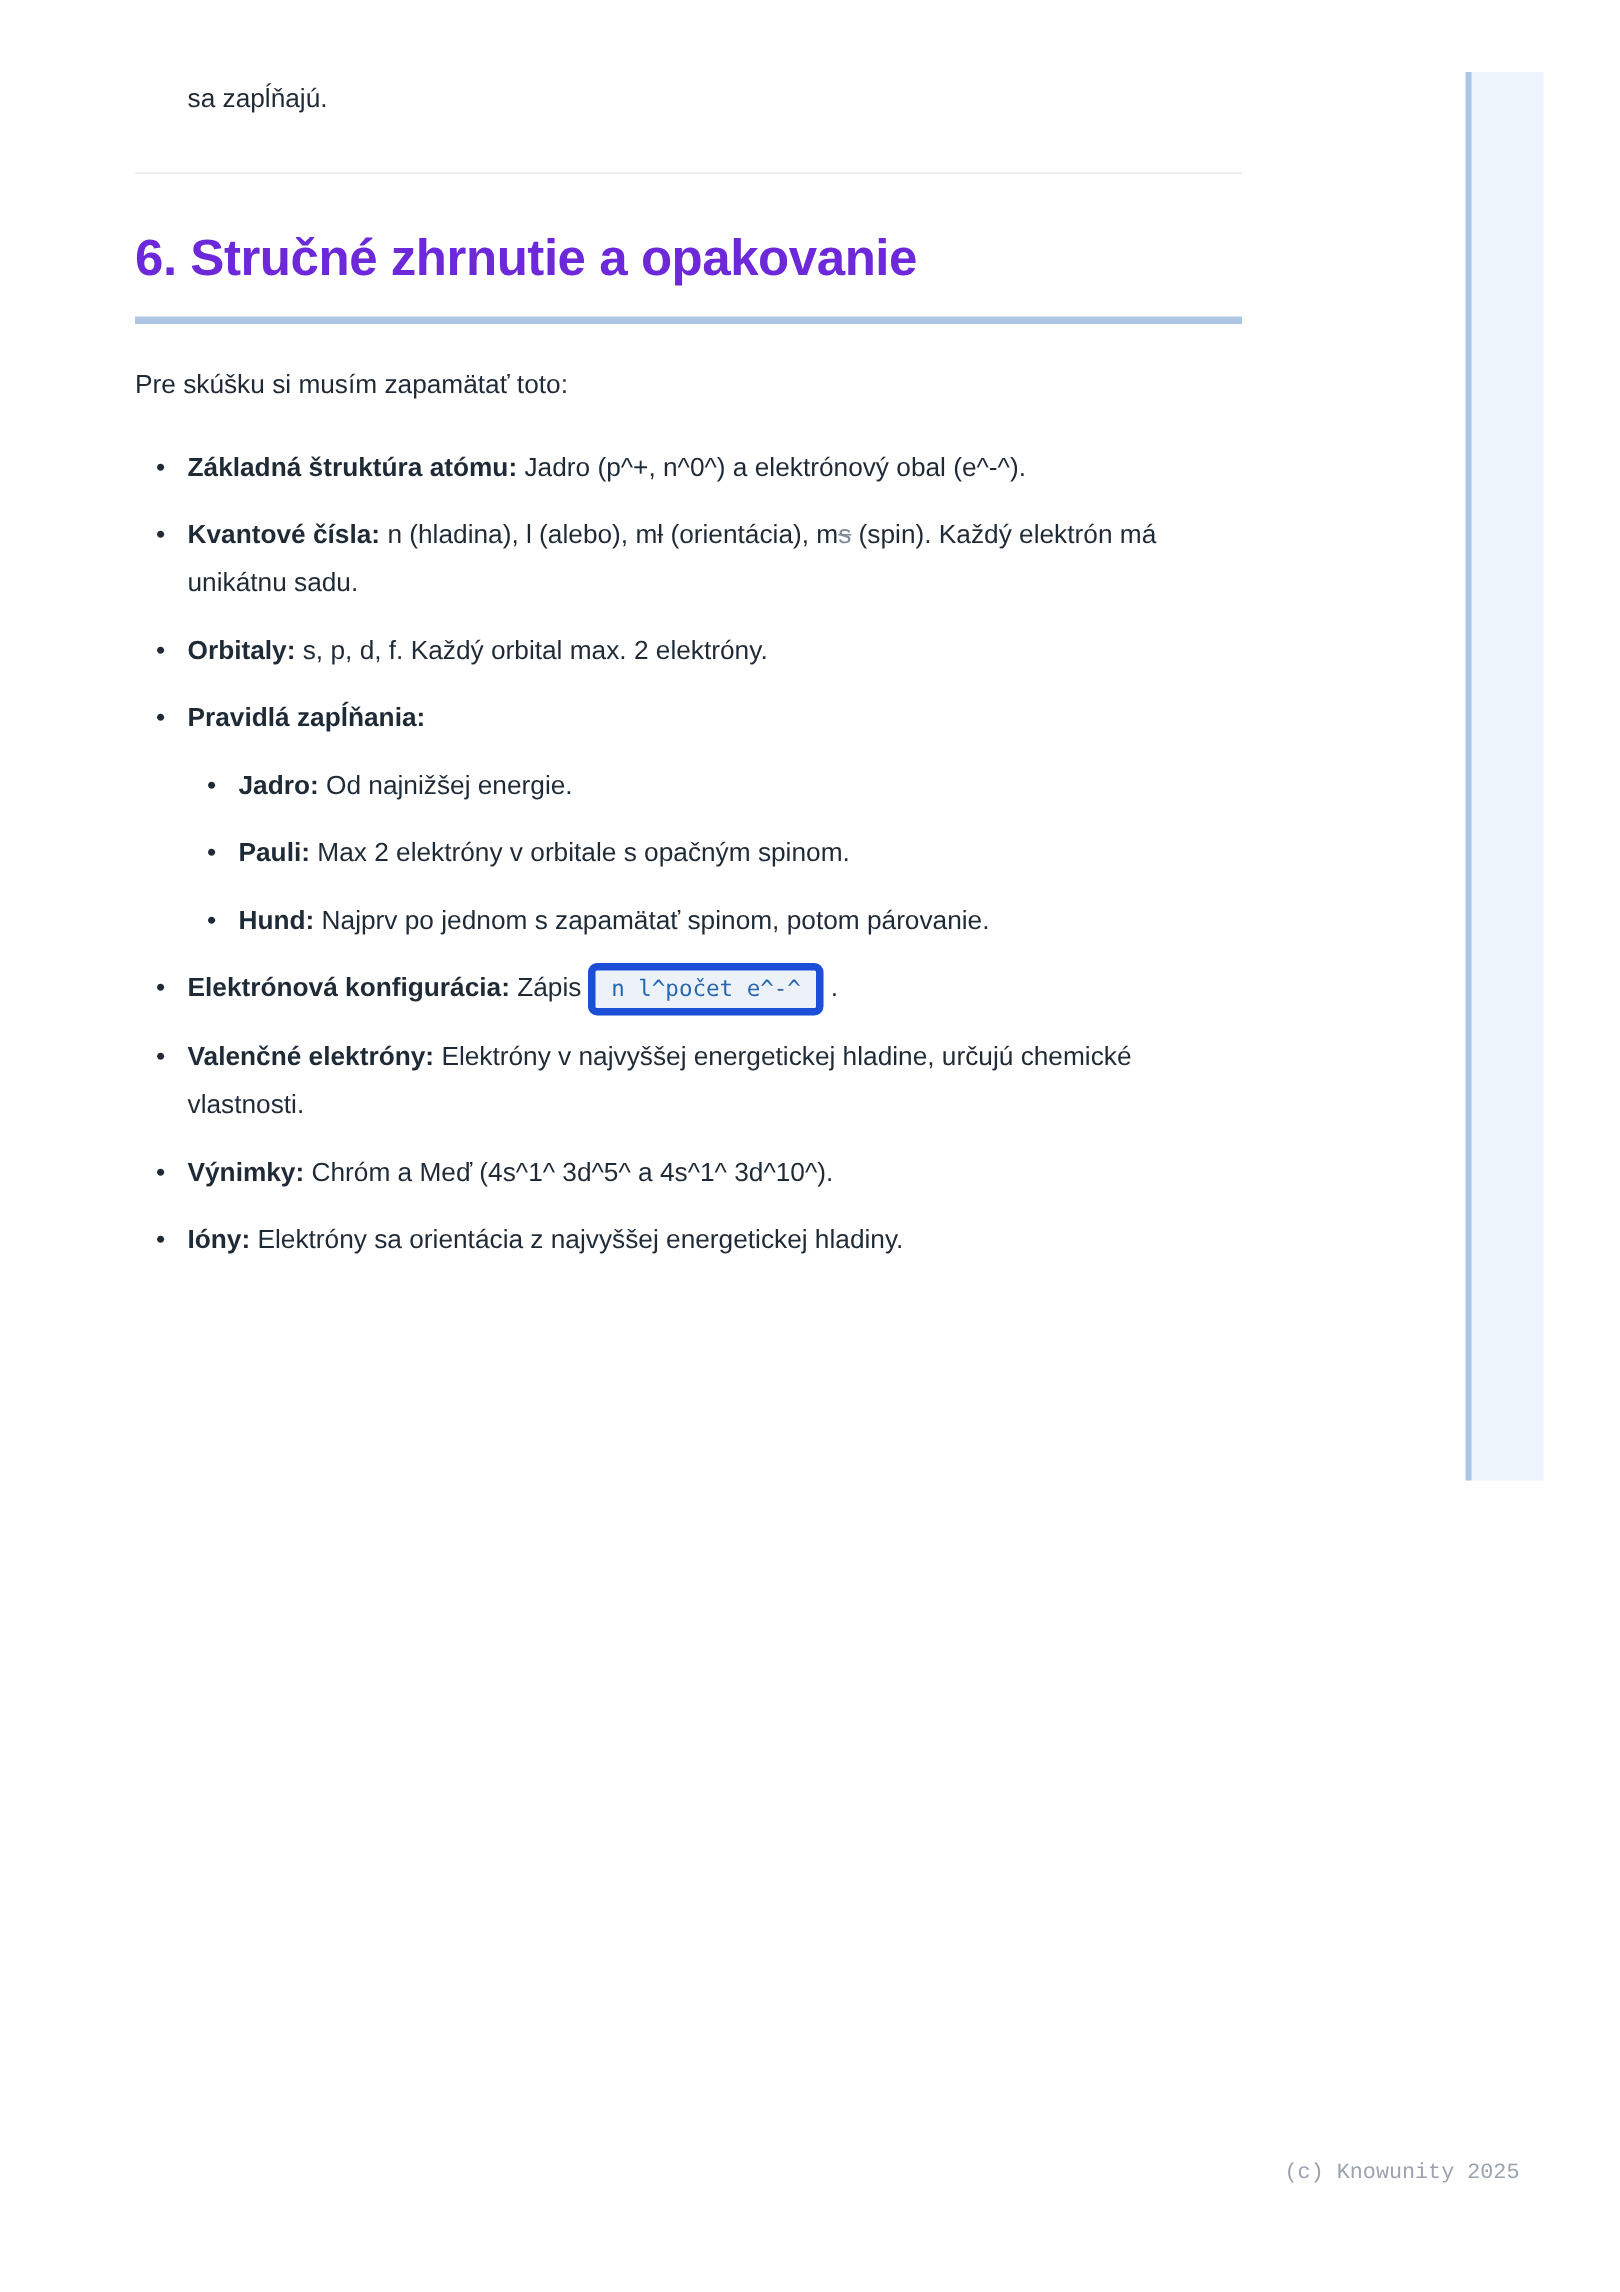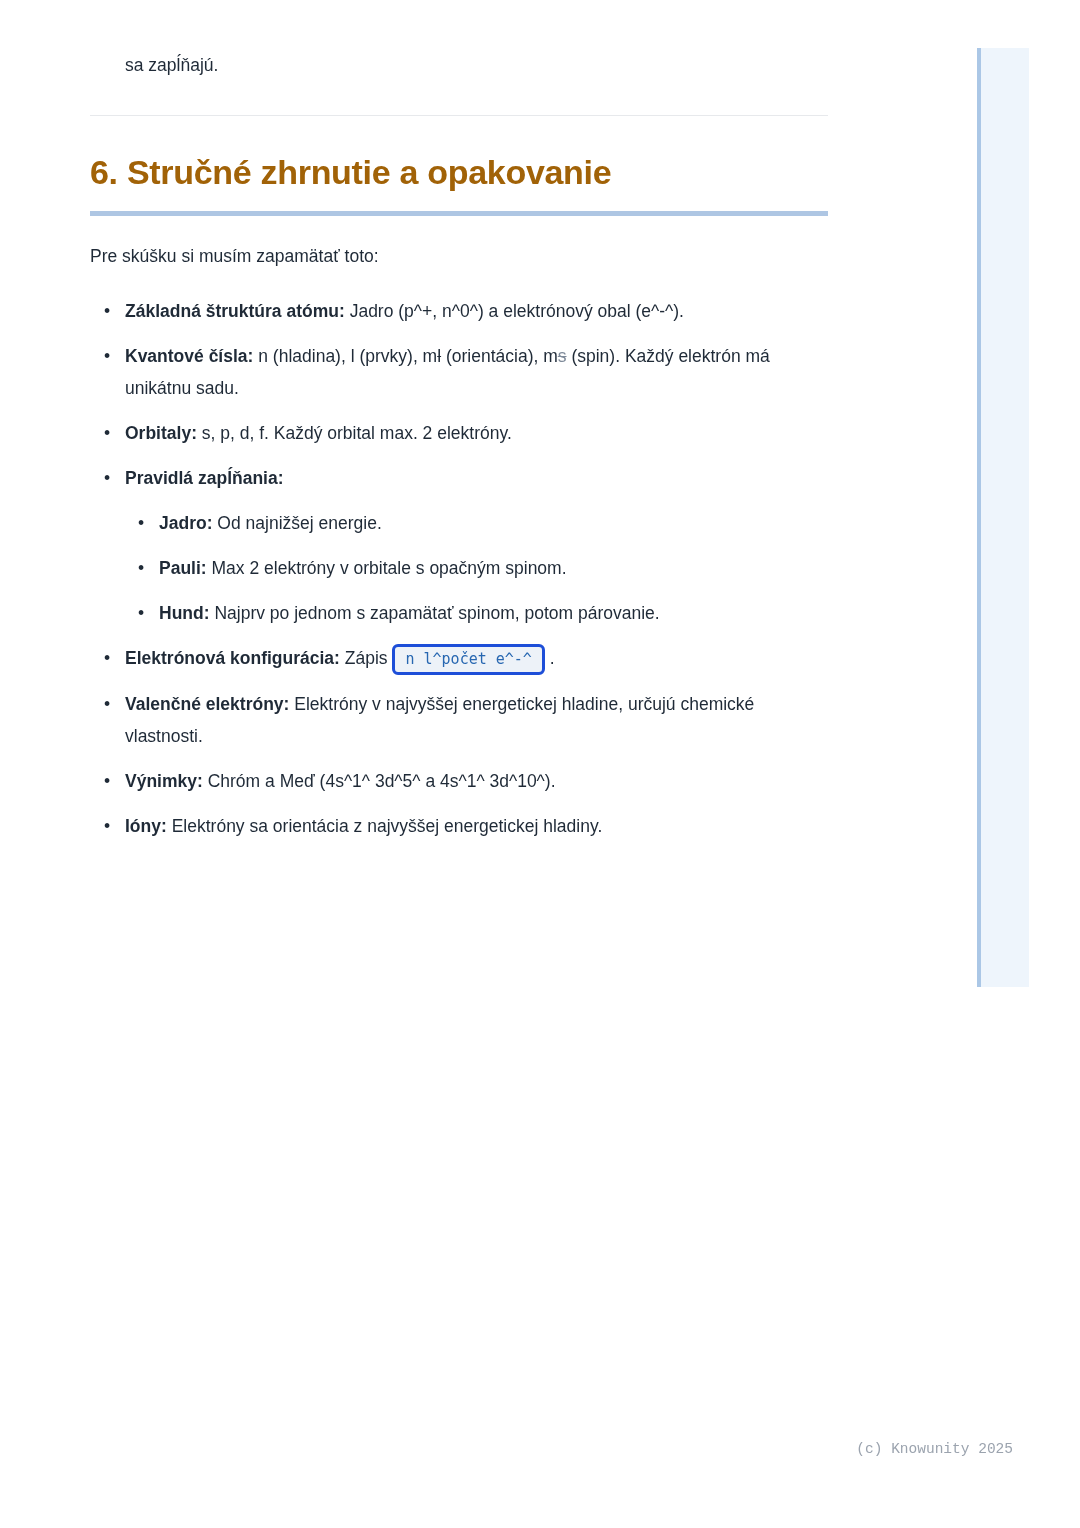--- a/index.html
+++ b/index.html
@@ -14,21 +14,21 @@
     overflow: hidden;
   }
   .content { position: absolute; left: 90px; top: 0; width: 738px; }
   .leading { margin: 52px 0 0 35px; font-size: 17.5px; line-height: 26px; }
   .divider { height: 1px; background: #e7e9ec; margin-top: 37px; }
   .heading {
     margin: 30px 0 0;
     font-size: 34px;
     line-height: 52px;
     font-weight: 700;
-    color: #a16207;
+    color: #6d28d9;
     letter-spacing: -0.3px;
   }
   .heading-underline { height: 5px; background: #aec6e3; margin-top: 13px; }
   .intro { margin: 27px 0 0; font-size: 17.5px; line-height: 26px; }
   .list { margin-top: 26px; }
   .li {
     display: flex;
     padding-left: 14px;
     margin-bottom: 13px;
     font-size: 17.5px;
@@ -37,21 +37,21 @@
   .li.sub { padding-left: 48px; }
   .dot { flex: 0 0 21px; width: 21px; }
   .li b { font-weight: 700; }
   .strike { text-decoration: line-through; }
   .strike-muted { text-decoration: line-through; color: #7e8a99; }
   .chip {
     font-family: "DejaVu Sans Mono", "Liberation Mono", monospace;
     font-size: 15px;
     color: #2767b1;
     background: #edf2f8;
-    border: 3px solid #1d4ed8;
+    border: 5px solid #1d4ed8;
     border-radius: 6px;
     padding: 3px 10px 4px;
     white-space: nowrap;
   }
   .closing { margin: 22px 0 0; font-size: 17.5px; line-height: 34px; text-align: justify; }
   .side-strip {
     position: absolute;
     left: 977px;
     top: 48px;
     width: 52px;
@@ -85,21 +85,21 @@
 
     <div class="list">
 
       <div class="li">
         <span class="dot">•</span>
         <span><b>Základná štruktúra atómu:</b><span> Jadro (p^+, n^0^) a elektrónový obal (e^-^).</span></span>
       </div>
 
       <div class="li">
         <span class="dot">•</span>
-        <span><b>Kvantové čísla:</b><span> n (hladina), l (prvky), m</span><span class="strike">l</span><span> (orientácia), m</span><span class="strike-muted">s</span><span> (spin). Každý elektrón má unikátnu sadu.</span></span>
+        <span><b>Kvantové čísla:</b><span> n (hladina), l (alebo), m</span><span class="strike">l</span><span> (orientácia), m</span><span class="strike-muted">s</span><span> (spin). Každý elektrón má unikátnu sadu.</span></span>
       </div>
 
       <div class="li">
         <span class="dot">•</span>
         <span><b>Orbitaly:</b><span> s, p, d, f. Každý orbital max. 2 elektróny.</span></span>
       </div>
 
       <div class="li">
         <span class="dot">•</span>
         <span><b>Pravidlá zapĺňania:</b></span>

